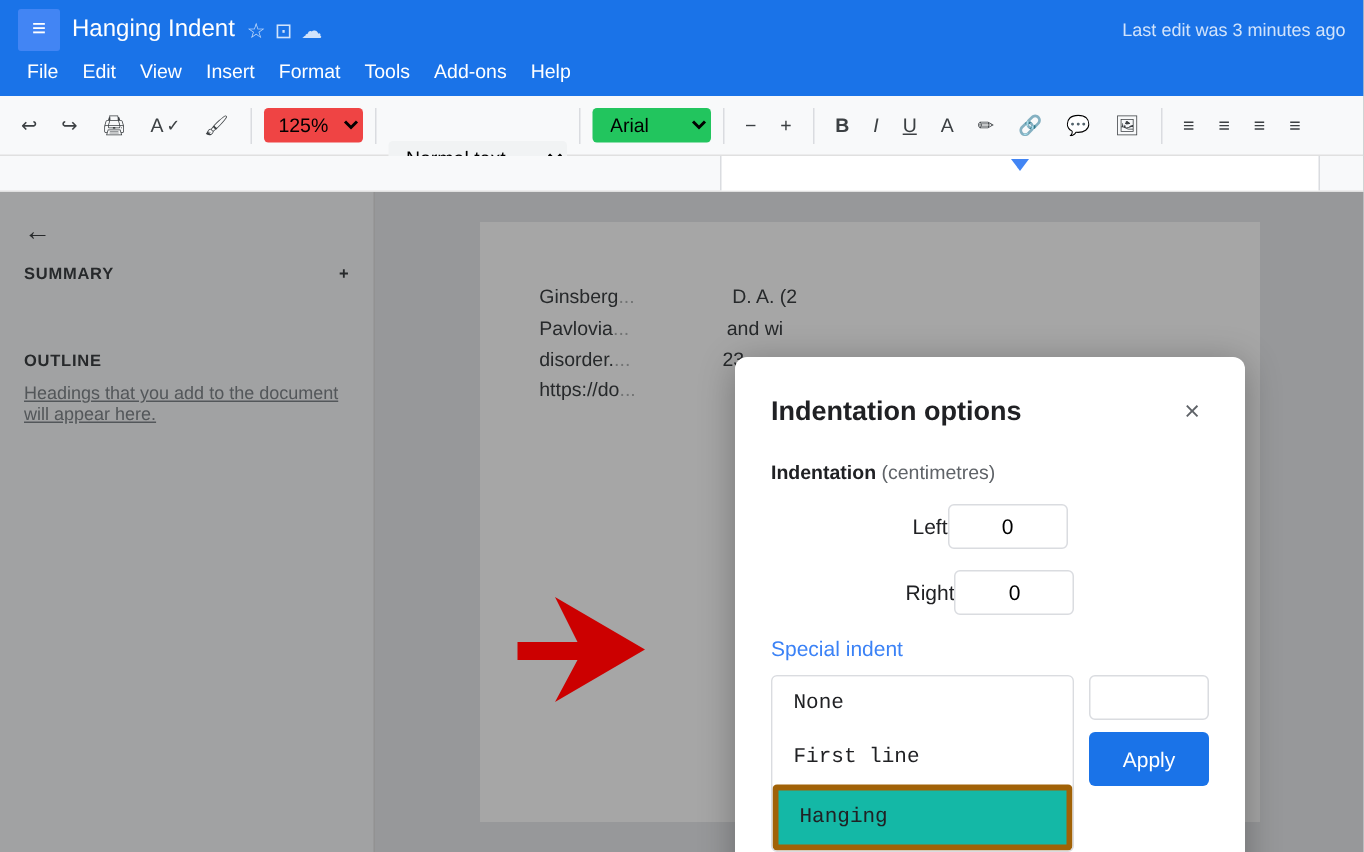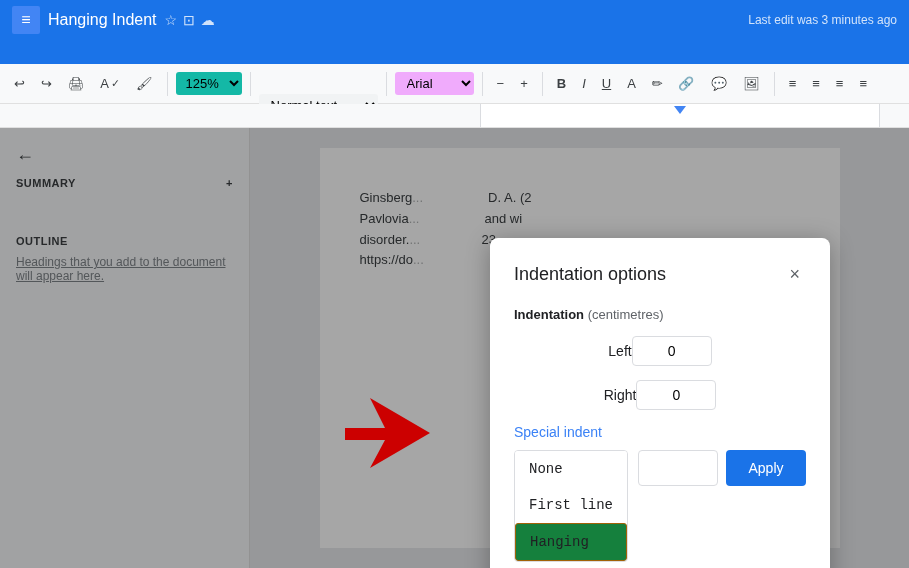--- a/index.html
+++ b/index.html
@@ -54,31 +54,31 @@
       padding: 4px 6px;
       cursor: pointer;
       border-radius: 3px;
       color: #3c4043;
       font-size: 13px;
       display: flex; align-items: center; gap: 2px;
       border: none; background: none;
     }
     .toolbar-divider { width: 1px; height: 24px; background: #dadce0; margin: 0 4px; }
     .zoom-select {
-      background: #14b8a6; border: none; font-size: 13px;
+      background: #ef4444; border: none; font-size: 13px;
       padding: 3px 6px; border-radius: 3px; cursor: pointer;
     }
     .style-select {
       background: #f1f3f4; border: none; font-size: 13px;
       padding: 3px 24px 3px 8px; border-radius: 3px; cursor: pointer;
       min-width: 100px;
       margin-top: 44px;
     }
     .font-select {
-      background: #f0abfc; border: none; font-size: 13px;
+      background: #22c55e; border: none; font-size: 13px;
       padding: 3px 24px 3px 8px; border-radius: 3px; cursor: pointer;
       min-width: 60px;
     }
 
     
     .ruler {
       height: 24px;
       background: #f8f9fa;
       border-bottom: 1px solid #e0e0e0;
       display: flex; align-items: center;
@@ -185,21 +185,21 @@
       padding: 24px;
     }
     .dialog-header {
       display: flex;
       justify-content: space-between;
       align-items: center;
       margin-bottom: 20px;
     }
     .dialog-title {
       font-size: 18px;
-      font-weight: 400;
+      font-weight: 700;
       color: #202124;
     }
     .dialog-close {
       cursor: pointer;
       color: #5f6368;
       font-size: 18px;
       border: none;
       background: none;
       padding: 2px 6px;
     }
@@ -256,22 +256,22 @@
     }
     .dropdown-option {
       padding: 10px 14px;
       font-size: 14px;
       color: #202124;
       cursor: pointer;
       background: white;
       font-family: Liberation Mono, monospace;
     }
     .dropdown-option.selected {
-      background: #15803d;
-      border: 1px solid #a16207;
+      background: #14b8a6;
+      border: 4px solid #a16207;
       border-radius: 3px;
     }
 
     .apply-btn {
       width: 80px;
       background: #1a73e8;
       color: white;
       border: none;
       border-radius: 4px;
       padding: 10px;
@@ -290,20 +290,30 @@
     <div class="doc-icon">
       <span>≡</span>
     </div>
     <span class="doc-title">Hanging Indent</span>
     <div class="title-icons">
       <span class="title-icon">☆</span>
       <span class="title-icon">⊡</span>
       <span class="title-icon">☁</span>
     </div>
     <span class="last-edit">Last edit was 3 minutes ago</span>
+  </div>
+  <div class="menu-row">
+    <span class="menu-item">File</span>
+    <span class="menu-item">Edit</span>
+    <span class="menu-item">View</span>
+    <span class="menu-item">Insert</span>
+    <span class="menu-item">Format</span>
+    <span class="menu-item">Tools</span>
+    <span class="menu-item">Add-ons</span>
+    <span class="menu-item">Help</span>
   </div>
 </div>
 
 <div class="toolbar">
   <button class="toolbar-btn">↩</button>
   <button class="toolbar-btn">↪</button>
   <button class="toolbar-btn">🖨</button>
   <button class="toolbar-btn">A<sub>✓</sub></button>
   <button class="toolbar-btn">🖌</button>
   <div class="toolbar-divider"></div>
@@ -404,20 +414,20 @@
     </div>
 
     <div class="special-indent-label">Special indent</div>
 
     <div class="dropdown-container">
       <div class="dropdown-wrapper">
         <div class="dropdown-option">None</div>
         <div class="dropdown-option">First line</div>
         <div class="dropdown-option selected">Hanging</div>
       </div>
-      <div style="display:flex; flex-direction:row; justify-content: space-between; gap: 8px;">
+      <div style="display:flex; flex-direction:column; justify-content: space-between; gap: 8px;">
         <input class="dialog-input" type="text" value="" style="margin-top: 0px;">
         <button class="apply-btn">Apply</button>
       </div>
     </div>
   </div>
 
 </div>
 
 </body></html>

